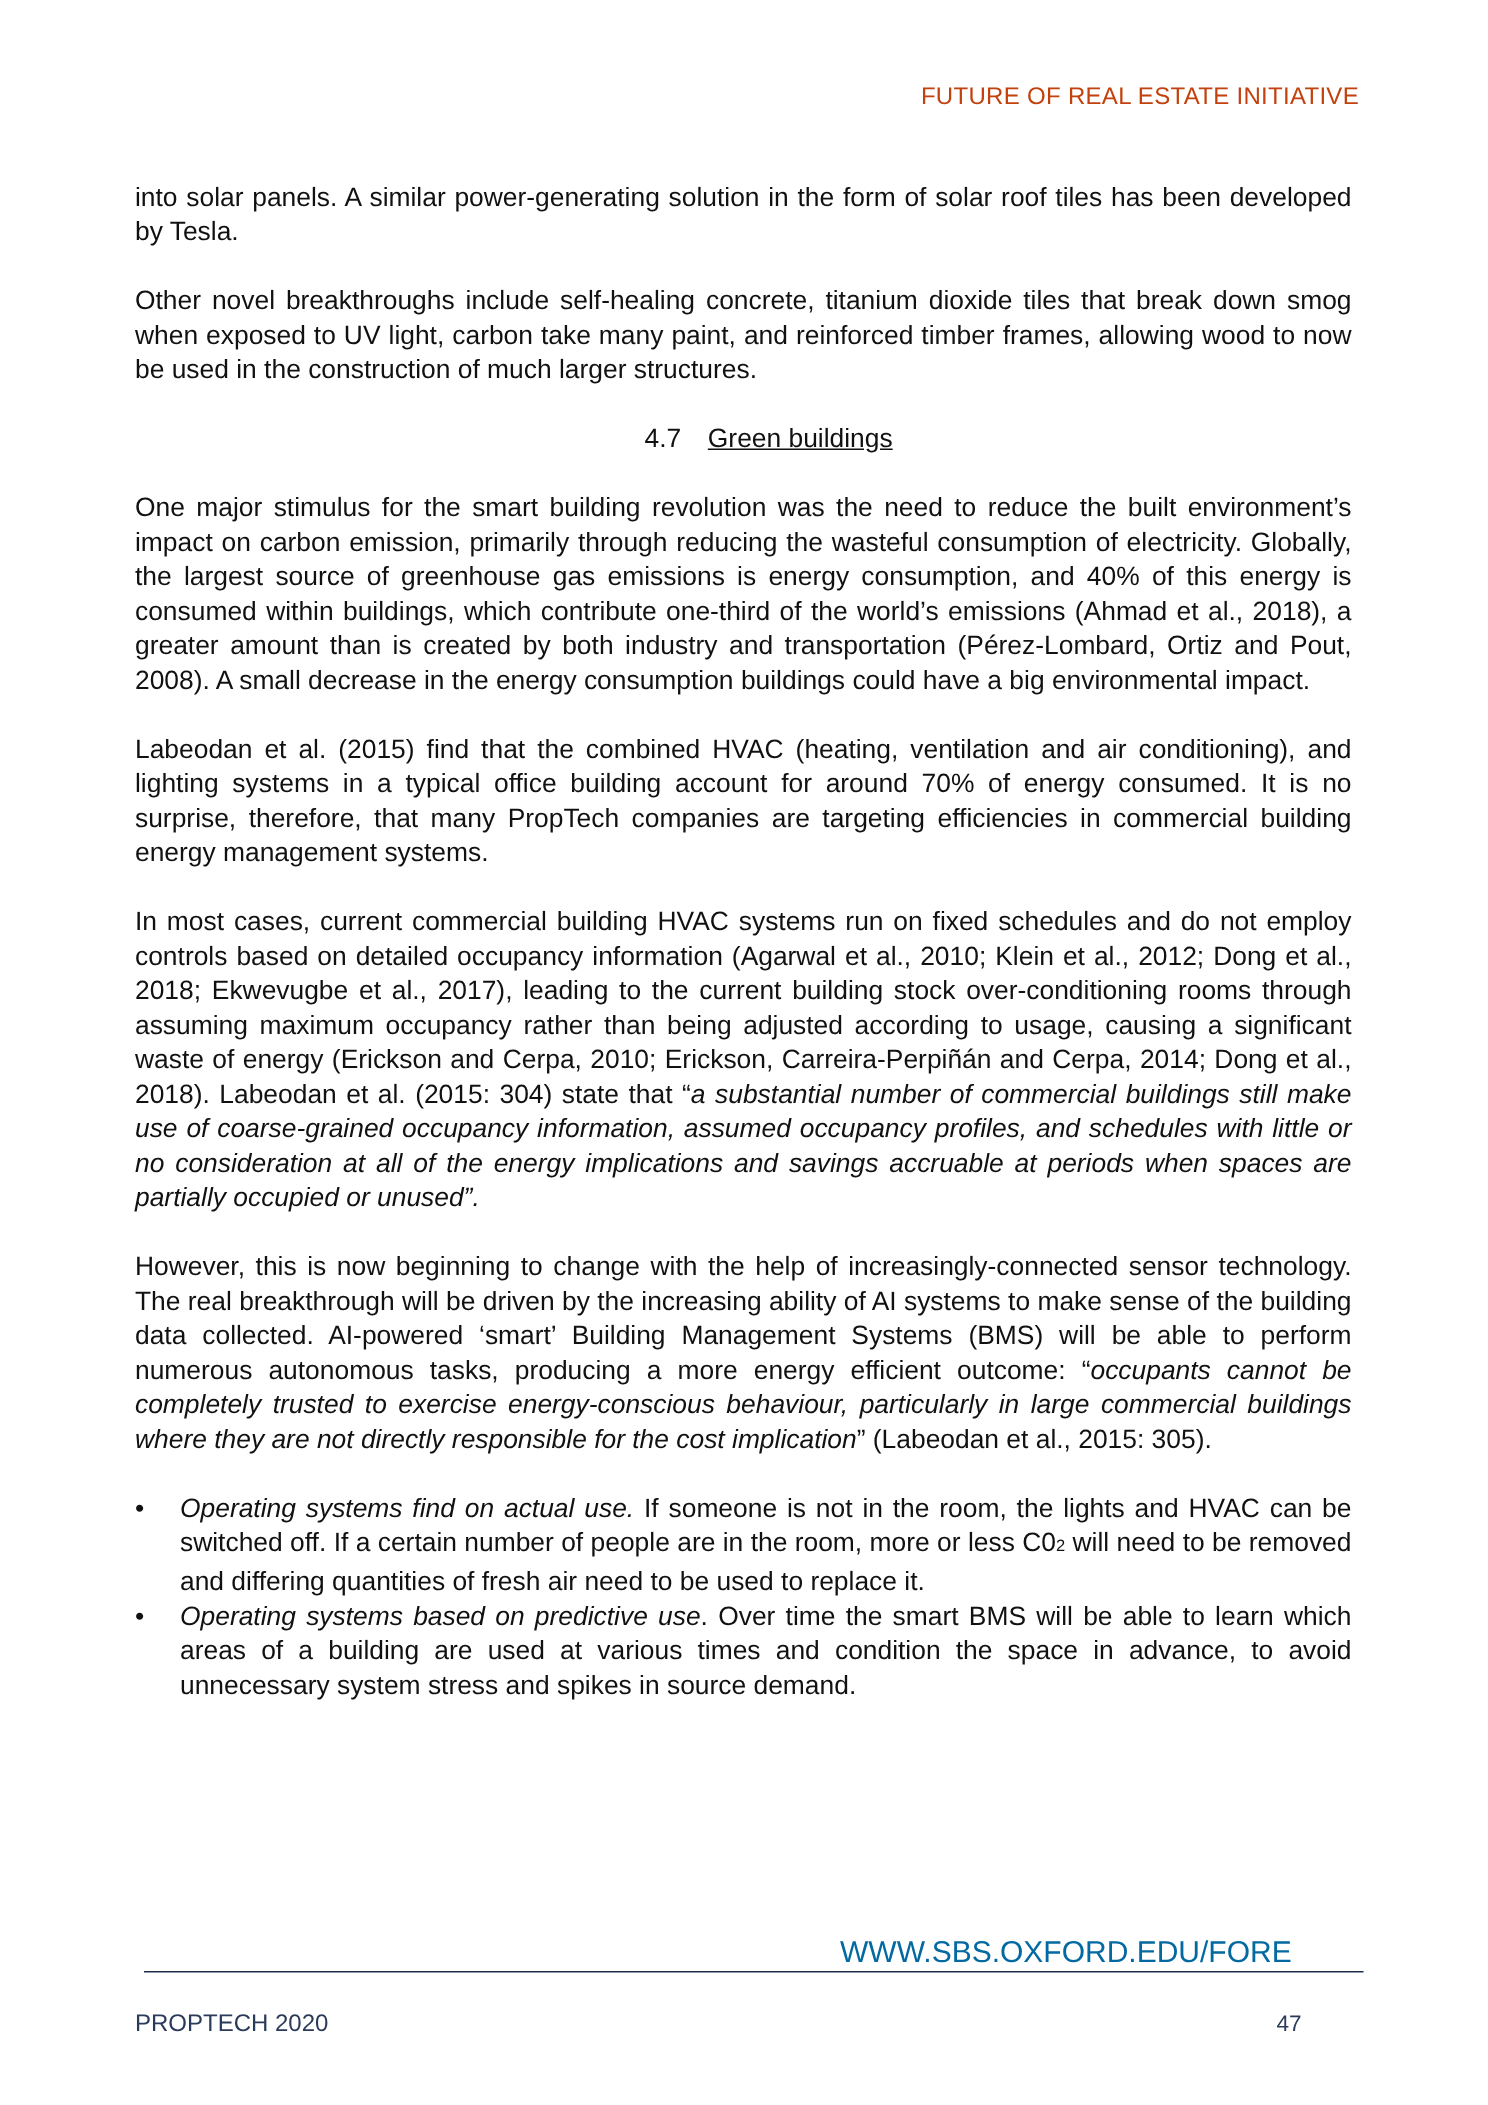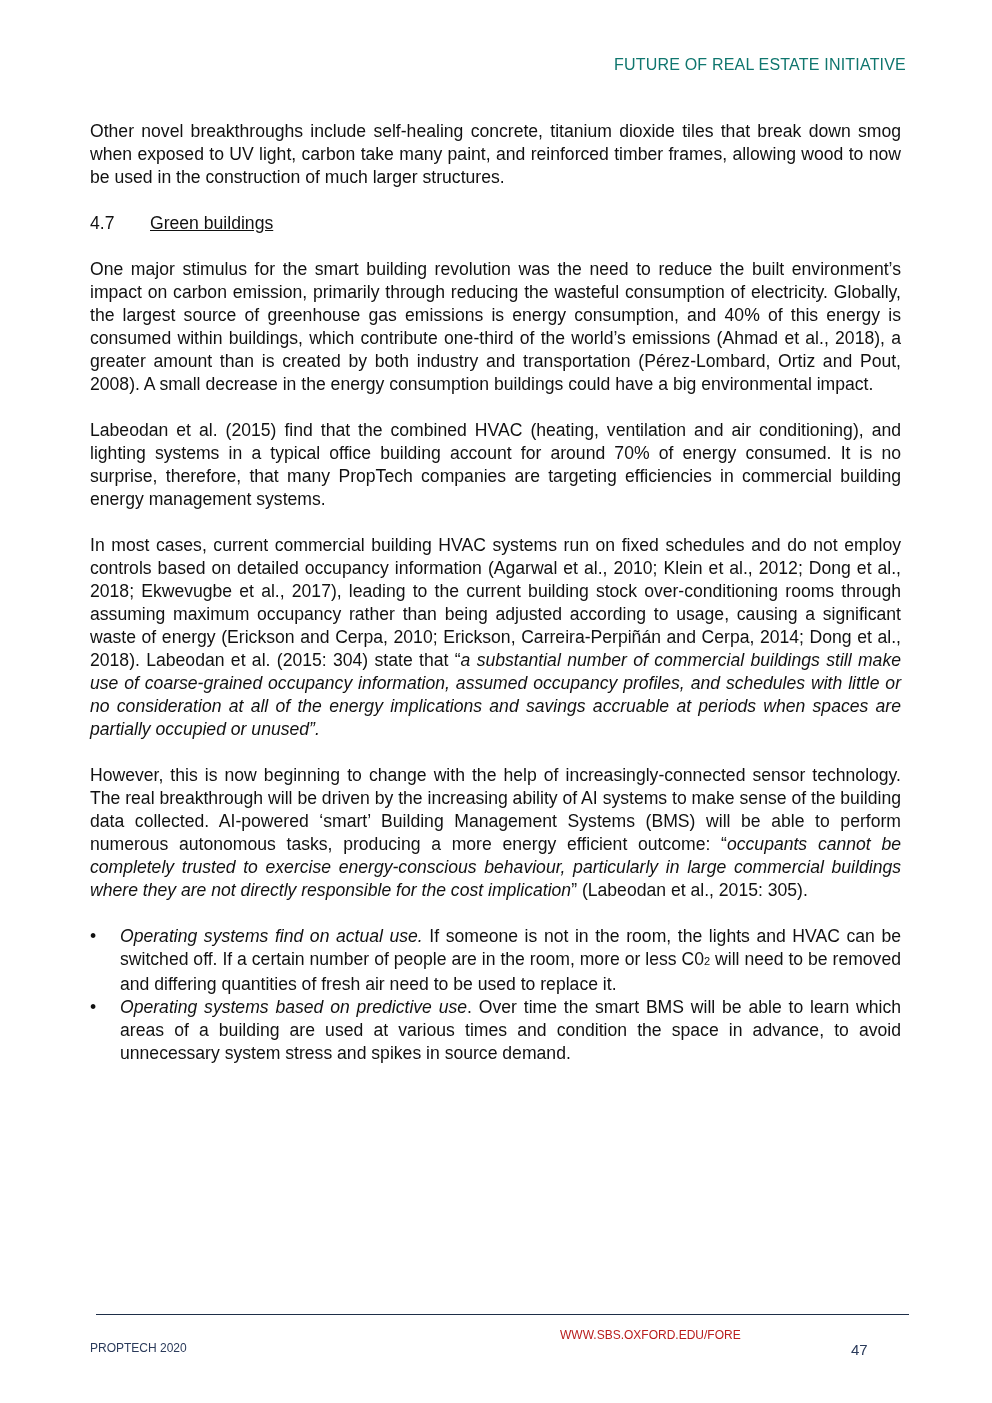--- a/index.html
+++ b/index.html
@@ -1,60 +1,61 @@
 <!DOCTYPE html>
 <html><head>
   <meta charset="utf-8">
   <style>
     html, body { margin: 0; padding: 0; background: #ffffff; }
     body { width: 992px; height: 1403px; position: relative; overflow: hidden; }
     .header {
       position: absolute; top: 56px; right: 86px;
       font-family: "Liberation Sans", sans-serif;
-      font-size: 16px; color: #0f766e; letter-spacing: 0.2px; margin-left: 40px;
+      font-size: 16px; color: #c2410c; letter-spacing: 0.2px; margin-left: 40px;
     }
     .content {
       position: absolute; left: 90px; top: 120px; width: 811px;
       font-family: "Liberation Sans", sans-serif;
       font-size: 17.6px; line-height: 23px; color: #111111;
     }
     .content p { margin: 0 0 23px 0; text-align: justify; }
-    .section-heading { margin: 0 0 23px 0; }
+    .section-heading { margin: 0 0 23px 16px; text-align: center; }
     .section-num { display: inline-block; width: 60px; }
     .section-title { text-decoration: underline; }
     em { font-style: italic; }
     ul.bullets { list-style: none; margin: 0; padding: 0; }
     ul.bullets li { position: relative; padding-left: 30px; text-align: justify; }
     ul.bullets li .bullet {
       position: absolute; left: 0; top: 0; width: 20px;
     }
     sub.small { font-size: 11px; vertical-align: baseline; position: relative; top: 0; }
     .footer-rule {
       position: absolute; left: 96px; top: 1314px; width: 813px; height: 0;
       border-top: 1px solid #1e2e48;
     }
     .footer-left {
       position: absolute; left: 90px; top: 1341px;
-      font-family: "Liberation Sans", sans-serif; font-size: 12px; color: #2a3a5a;
+      font-family: "Liberation Sans", sans-serif; font-size: 16px; color: #2a3a5a;
     }
     .footer-url {
-      position: absolute; left: 560px; top: 1328px;
-      font-family: "Liberation Sans", sans-serif; font-size: 12px; color: #b91c1c;
+      position: absolute; left: 560px; top: 1291px;
+      font-family: "Liberation Sans", sans-serif; font-size: 20px; color: #0369a1;
     }
     .footer-page {
       position: absolute; left: 851px; top: 1341px;
       font-family: "Liberation Sans", sans-serif; font-size: 15px; color: #2a3a5a;
     }
   </style>
 </head>
 <body>
 
 <div class="header">FUTURE OF REAL ESTATE INITIATIVE</div>
 
 <div class="content">
+  <p>into solar panels. A similar power-generating solution in the form of solar roof tiles has been developed by Tesla.</p>
   <p>Other novel breakthroughs include self-healing concrete, titanium dioxide tiles that break down smog when exposed to UV light, carbon take many paint, and reinforced timber frames, allowing wood to now be used in the construction of much larger structures.</p>
 
   <div class="section-heading">
     <span class="section-num">4.7</span><span class="section-title">Green buildings</span>
   </div>
 
   <p>One major stimulus for the smart building revolution was the need to reduce the built environment’s impact on carbon emission, primarily through reducing the wasteful consumption of electricity. Globally, the largest source of greenhouse gas emissions is energy consumption, and 40% of this energy is consumed within buildings, which contribute one-third of the world’s emissions (Ahmad et al., 2018), a greater amount than is created by both industry and transportation (Pérez-Lombard, Ortiz and Pout, 2008). A small decrease in the energy consumption buildings could have a big environmental impact.</p>
   <p>Labeodan et al. (2015) find that the combined HVAC (heating, ventilation and air conditioning), and lighting systems in a typical office building account for around 70% of energy consumed. It is no surprise, therefore, that many PropTech companies are targeting efficiencies in commercial building energy management systems.</p>
 
   <p><span>In most cases, current commercial building HVAC systems run on fixed schedules and do not employ controls based on detailed occupancy information (Agarwal et al., 2010; Klein et al., 2012; Dong et al., 2018; Ekwevugbe et al., 2017), leading to the current building stock over-conditioning rooms through assuming maximum occupancy rather than being adjusted according to usage, causing a significant waste of energy (Erickson and Cerpa, 2010; Erickson, Carreira-Perpiñán and Cerpa, 2014; Dong et al., 2018). Labeodan et al. (2015: 304) state that “</span><em>a substantial number of commercial buildings still make use of coarse-grained occupancy information, assumed occupancy profiles, and schedules with little or no consideration at all of the energy implications and savings accruable at periods when spaces are partially occupied or unused”.</em><span></span></p>

